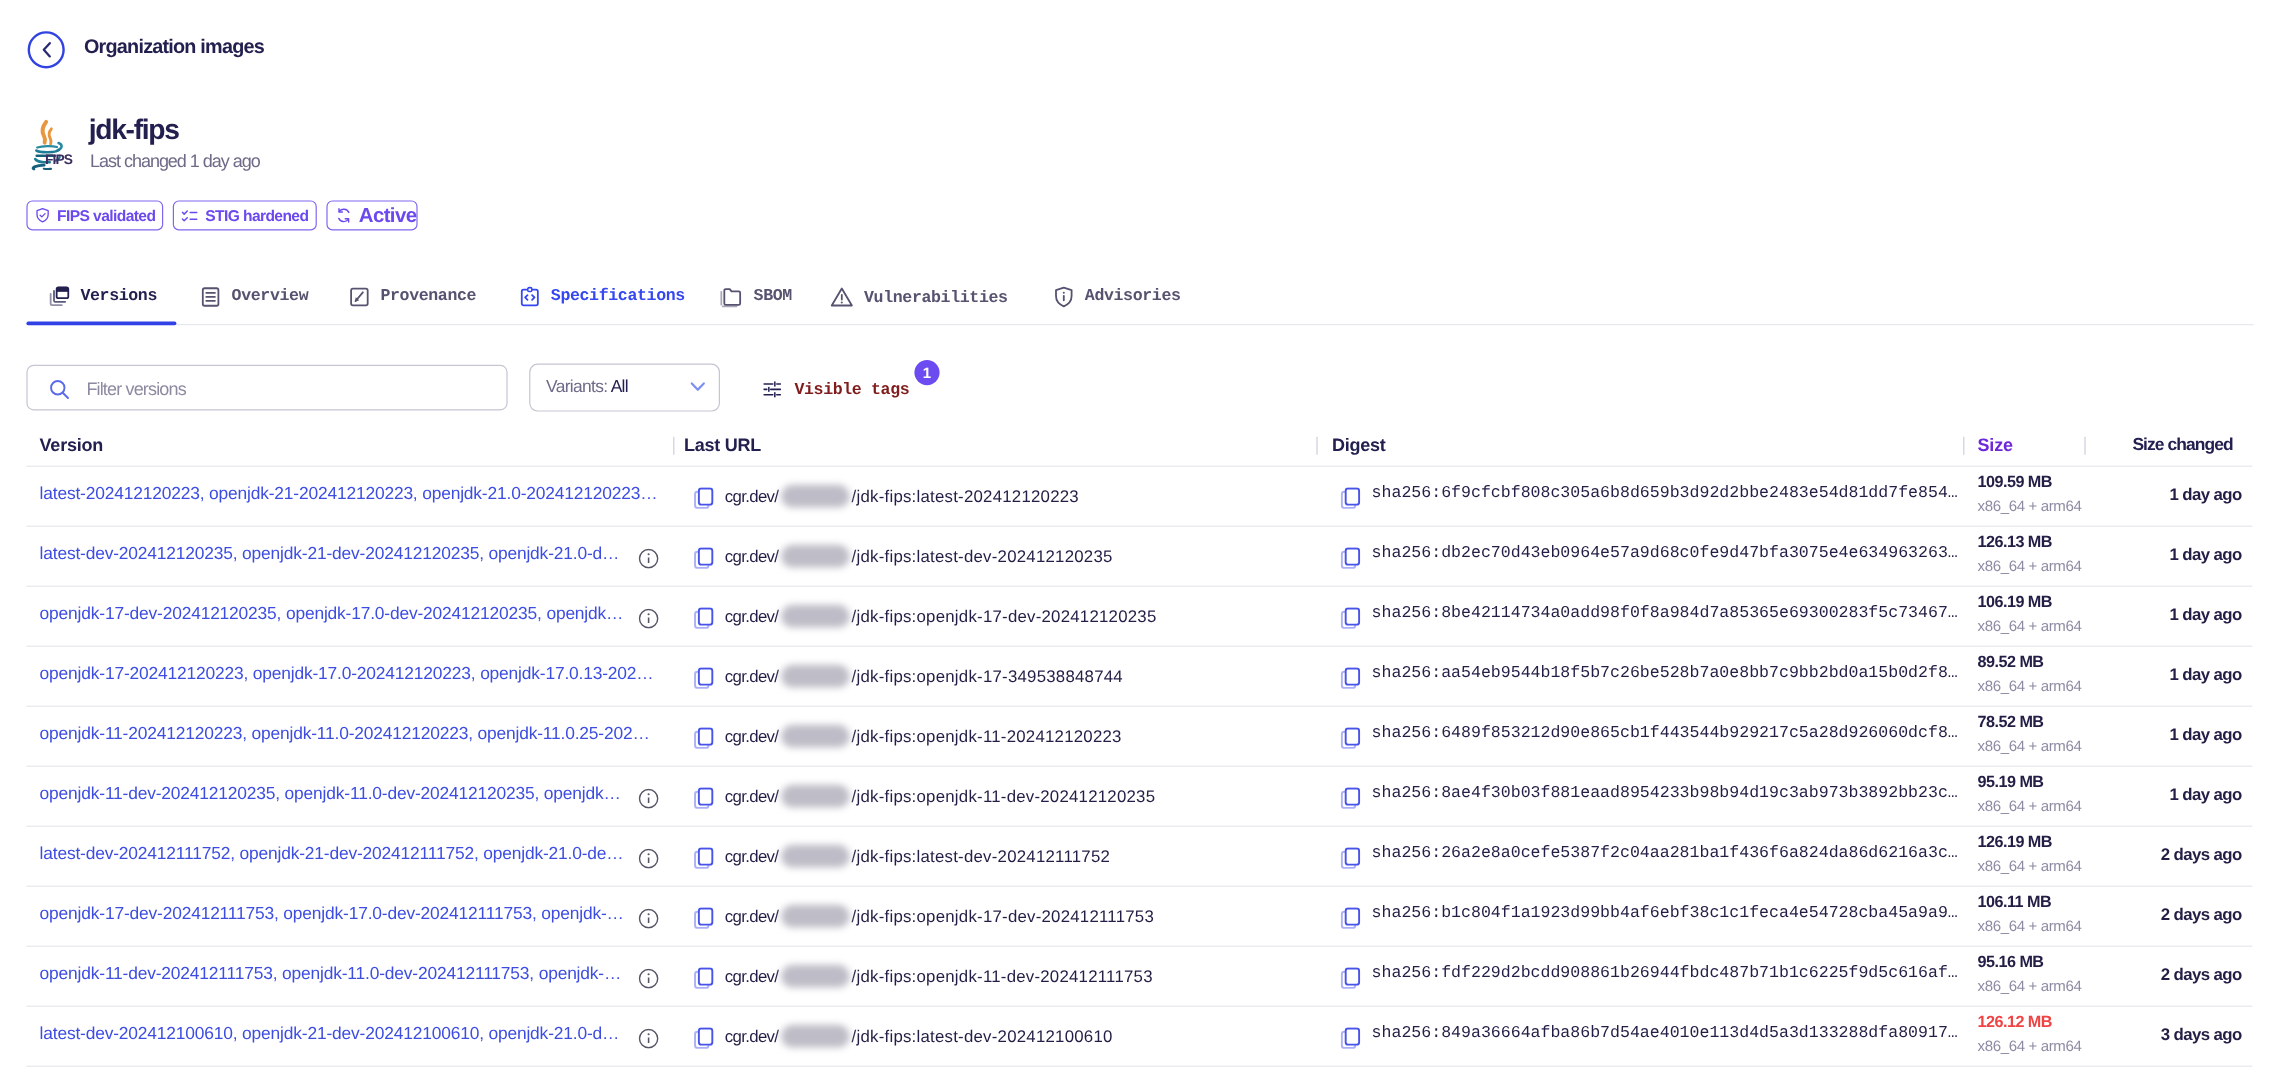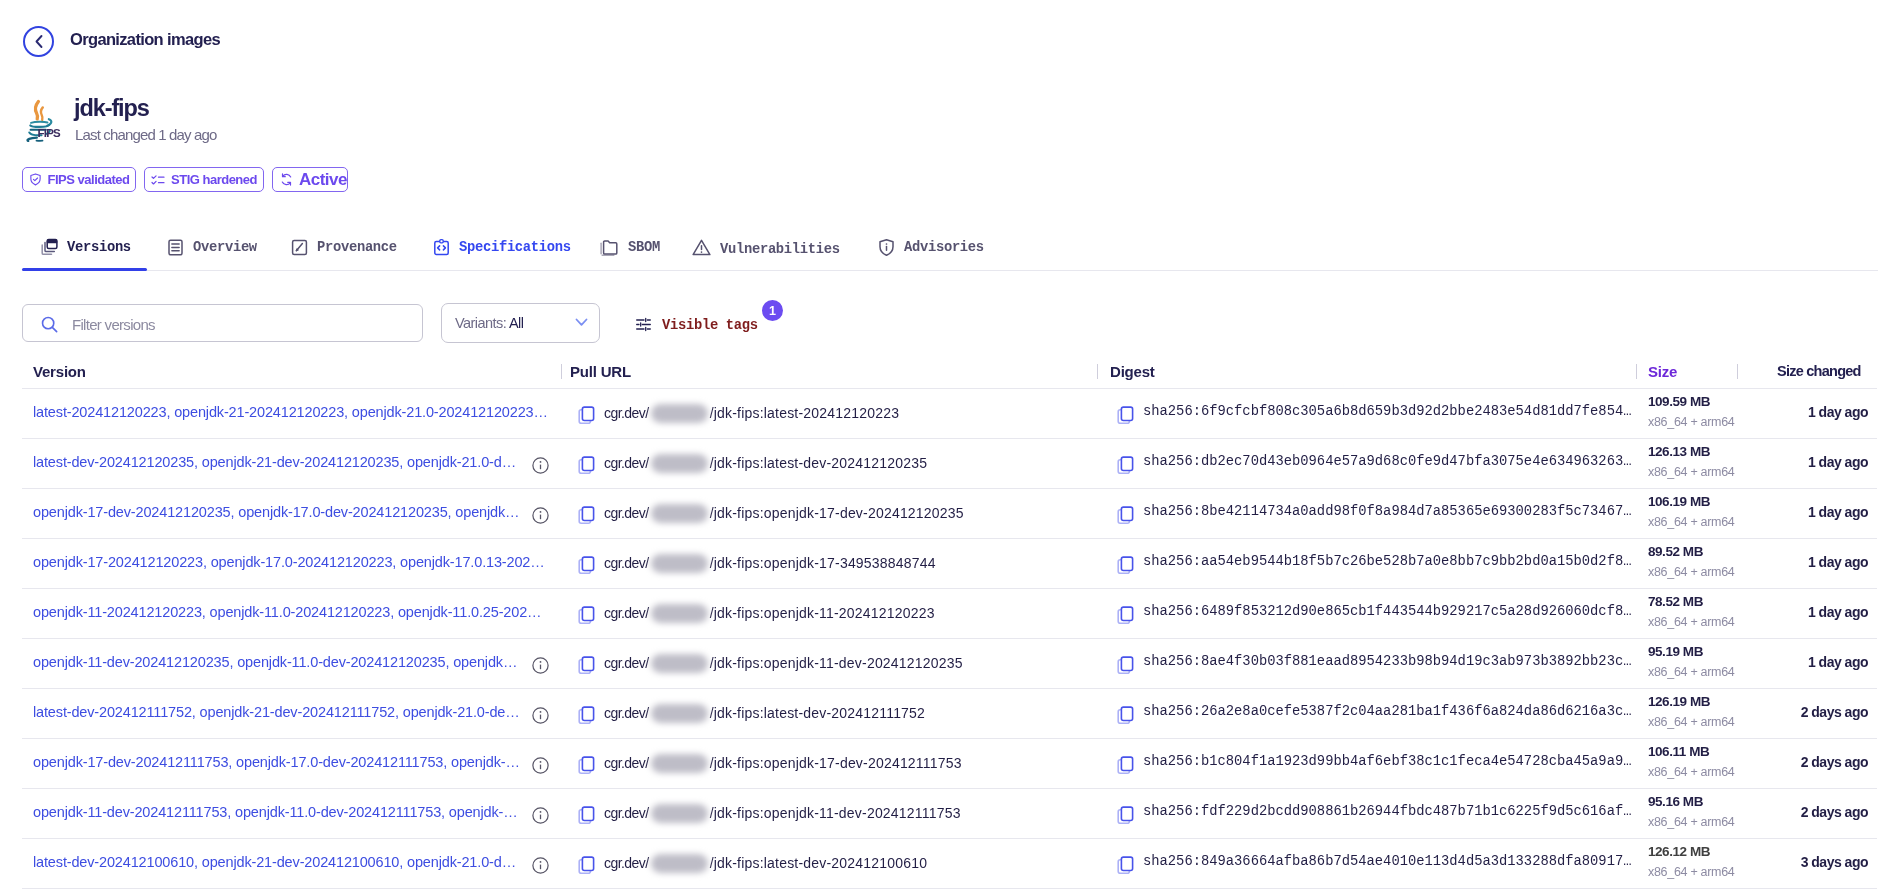--- a/index.html
+++ b/index.html
@@ -140,21 +140,21 @@
       <line x1="0.7" y1="12" x2="8" y2="12"></line>
       <line x1="11.3" y1="12" x2="14.3" y2="12"></line>
       <line x1="9.7" y1="10.4" x2="9.7" y2="13.6"></line>
     </g>
   </svg>
 <div class="abs mono" style="left:662px;top:318px;font-size:13.8px;font-weight:bold;color:#7f1d1d;letter-spacing:-0.3px">Visible tags</div>
 <div class="abs" style="left:762px;top:300px;width:21px;height:21px;border-radius:50%;background:#6C4CF1;color:#fff;font-size:12.5px;font-weight:bold;display:flex;align-items:center;justify-content:center">1</div>
 
 <div class="abs" style="left:33px;top:363px;font-size:15px;font-weight:bold;color:#232050;letter-spacing:-0.2px">Version</div>
 <div class="abs" style="left:561px;top:364px;width:1px;height:15px;background:#CFCEDC"></div>
-<div class="abs" style="left:570px;top:363px;font-size:15px;font-weight:bold;color:#232050;letter-spacing:-0.2px">Pull URL</div>
+<div class="abs" style="left:570px;top:363px;font-size:15px;font-weight:bold;color:#232050;letter-spacing:-0.2px">Last URL</div>
 <div class="abs" style="left:1097px;top:364px;width:1px;height:15px;background:#CFCEDC"></div>
 <div class="abs" style="left:1110px;top:363px;font-size:15px;font-weight:bold;color:#232050;letter-spacing:-0.2px">Digest</div>
 <div class="abs" style="left:1636px;top:364px;width:1px;height:15px;background:#CFCEDC"></div>
 <div class="abs" style="left:1648px;top:363px;font-size:15px;font-weight:bold;color:#6d28d9;letter-spacing:-0.2px">Size</div>
 <div class="abs" style="left:1737px;top:364px;width:1px;height:15px;background:#CFCEDC"></div>
 <div class="abs" style="left:1777px;top:363px;font-size:14.5px;font-weight:bold;color:#232050;letter-spacing:-0.75px">Size changed</div>
 
 <div class="abs" style="left:22px;top:388px;width:1855px;height:1px;background:#E7E7EE"></div>
 <div class="abs trunc" style="left:33px;top:404px;width:516px;font-size:14.5px;color:#3D4DE1;letter-spacing:-0.15px">latest-202412120223, openjdk-21-202412120223, openjdk-21.0-202412120223, openjdk-21.0.5-202412120223</div>
 <svg class="abs" style="left:578px;top:406px" width="17" height="19" viewBox="0 0 17 19">
@@ -370,15 +370,15 @@
 <div class="abs" style="left:604px;top:853px;font-size:14px;color:#221E45;letter-spacing:-0.55px;display:flex;align-items:center;height:20px">
     <span>cgr.dev/</span>
     <span style="display:inline-block;width:57px;height:19px;background:#BEBDC7;border-radius:10px;filter:blur(3px);margin:0 2px"></span>
     <span style="letter-spacing:0.2px">/jdk-fips:latest-dev-202412100610</span>
   </div>
 <svg class="abs" style="left:1117px;top:856px" width="17" height="19" viewBox="0 0 17 19">
 <rect x="1.2" y="3.8" width="11.2" height="13.4" rx="2" fill="none" stroke="#4853EA" stroke-width="1.6" opacity="0.45"></rect>
 <rect x="4.4" y="1.1" width="11.2" height="13.4" rx="2" fill="#fff" stroke="#4853EA" stroke-width="1.6"></rect>
 </svg>
 <div class="abs trunc mono" style="left:1143px;top:854px;width:496px;font-size:13.8px;color:#221E45">sha256:849a36664afba86b7d54ae4010e113d4d5a3d133288dfa80917b2c3d4e5f6a0b</div>
-<div class="abs" style="left:1648px;top:844px;font-size:13.5px;font-weight:bold;color:#404040;letter-spacing:-0.45px">126.12 MB</div>
+<div class="abs" style="left:1648px;top:844px;font-size:13.5px;font-weight:bold;color:#ef4444;letter-spacing:-0.45px">126.12 MB</div>
 <div class="abs" style="left:1648px;top:865px;font-size:12.5px;color:#8D8BA3;letter-spacing:-0.3px">x86_64 + arm64</div>
 <div class="abs" style="left:1568px;top:854px;width:300px;text-align:right;font-size:14px;font-weight:bold;color:#221E45;letter-spacing:-0.5px">3 days ago</div>
 <div class="abs" style="left:22px;top:888px;width:1855px;height:1px;background:#E7E7EE"></div>
 </body></html>

